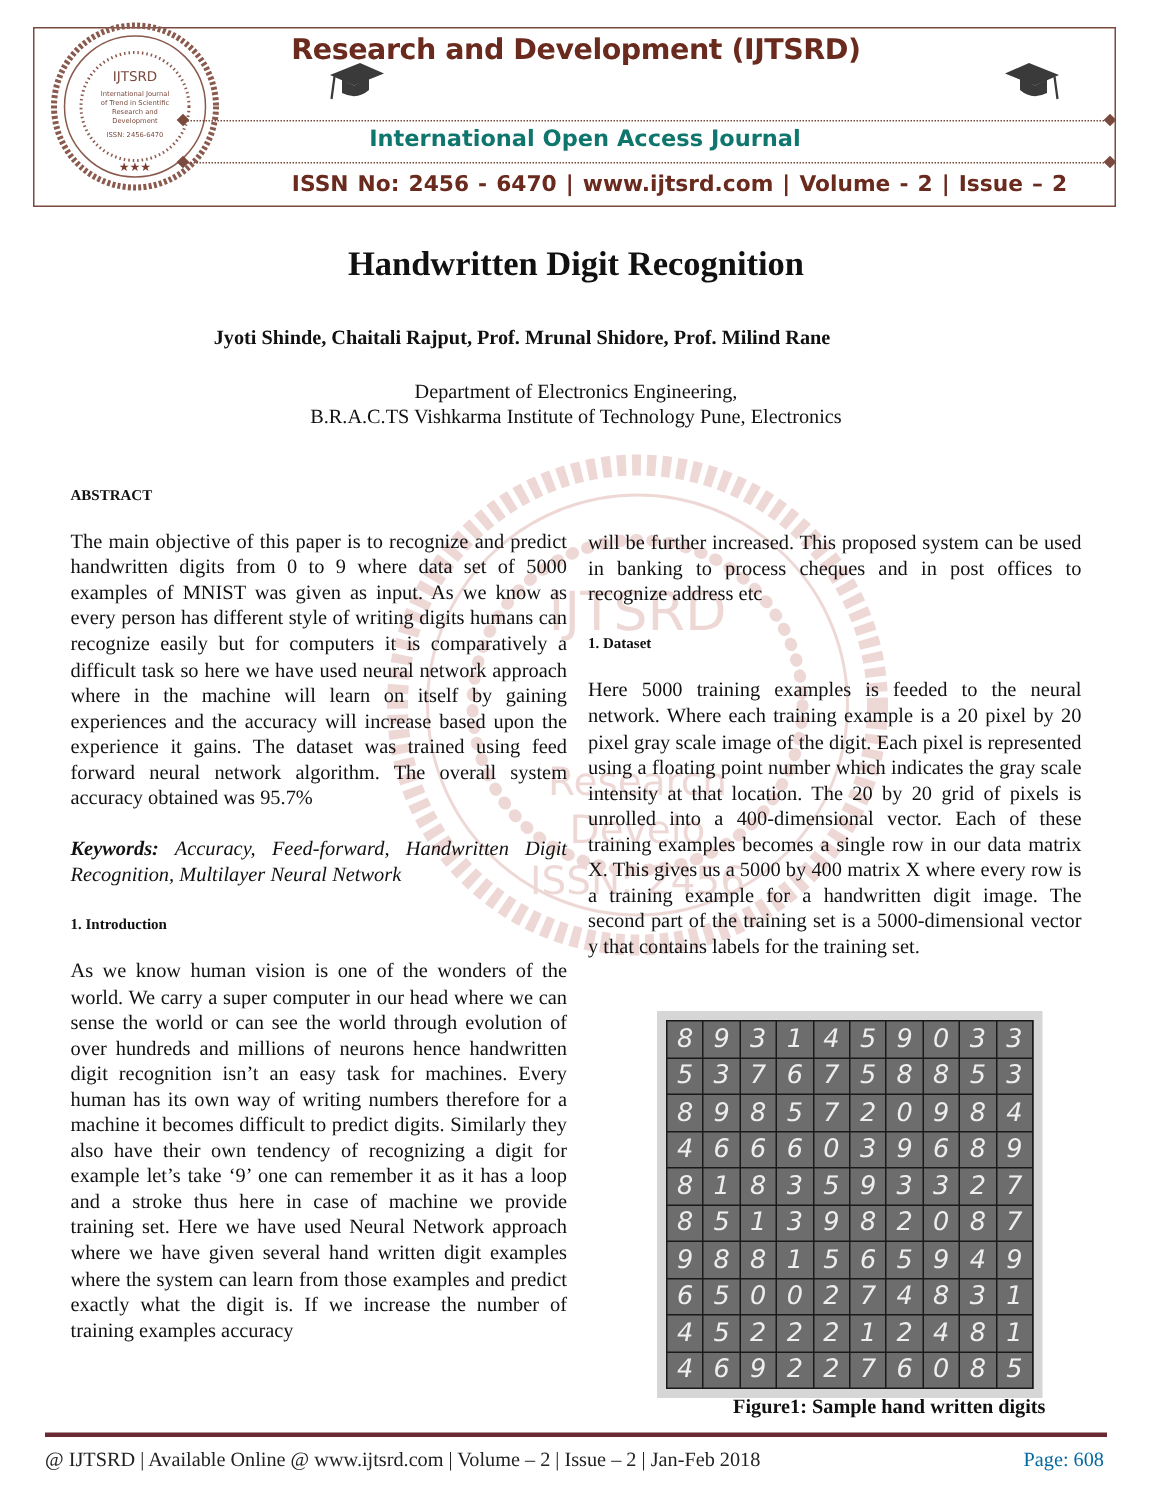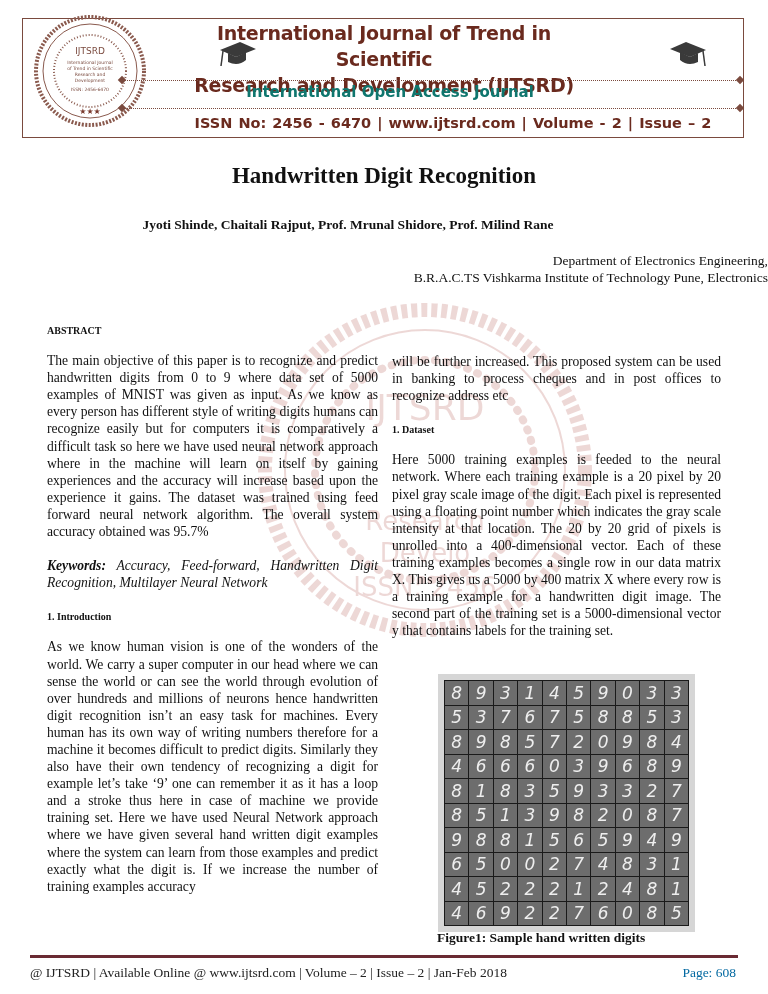--- a/index.html
+++ b/index.html
@@ -17,38 +17,38 @@
   .dot-rule::after { right: -3px; }
   .open-access { position: absolute; left: 180px; top: 83px; width: 420px; text-align: center; color: #0f766e; font-family: "DejaVu Sans", sans-serif; font-weight: bold; font-size: 15px; }
   .issn-line { position: absolute; left: 148px; top: 115px; width: 610px; text-align: center; color: #6a2a1e; font-family: "DejaVu Sans", sans-serif; font-weight: bold; font-size: 14.5px; word-spacing: 1px; }
 
   
   .watermark { position: absolute; left: 255px; top: 300px; width: 340px; height: 340px; opacity: 0.22; pointer-events: none; }
 
   
   .paper-title { position: absolute; left: 0; top: 163px; width: 768px; text-align: center; font-weight: bold; font-size: 23px; }
   .authors { position: absolute; left: 0; top: 217px; width: 696px; text-align: center; font-weight: bold; font-size: 13.5px; }
-  .affil { position: absolute; left: 0; top: 252px; width: 768px; text-align: right; font-size: 13.5px; line-height: 17px; }
+  .affil { position: absolute; left: 0; top: 252px; width: 768px; text-align: center; font-size: 13.5px; line-height: 17px; }
 
   
   .col { position: absolute; font-size: 13.6px; line-height: 17.1px; text-align: justify; }
   .col-left { left: 47px; top: 322px; width: 331px; }
   .col-right { left: 392px; top: 353px; width: 329px; }
   .col h3 { font-size: 10px; font-weight: bold; margin: 0; }
   .col p { margin: 0; }
   .gap-s { height: 13px; }
   .gap-m { height: 17px; }
   .kw-label { font-weight: bold; font-style: italic; }
   .kw-text { font-style: italic; }
 
   
   .figure-bg { position: absolute; left: 438px; top: 674px; width: 257px; height: 258px; background: #d6d6d6; }
   .digit-grid { position: absolute; left: 444px; top: 680px; width: 245px; height: 246px; display: grid; grid-template-columns: repeat(10, 1fr); grid-template-rows: repeat(10, 1fr); gap: 1px; background: #1a1a1a; border: 1px solid #1a1a1a; box-sizing: border-box; }
   .digit-cell { background: #6d6d6d; color: #eeeeee; font-family: "DejaVu Sans", sans-serif; font-size: 17px; display: flex; align-items: center; justify-content: center; font-style: italic; }
-  .fig-caption { position: absolute; left: 437px; top: 930px; width: 260px; text-align: left; font-weight: bold; font-size: 13.5px; }
+  .fig-caption { position: absolute; left: 437px; top: 930px; width: 260px; text-align: right; font-weight: bold; font-size: 13.5px; }
 
   
   .footer-rule { position: absolute; left: 30px; top: 955px; width: 708px; height: 3px; background: #6a2a33; }
   .footer-text { position: absolute; left: 30px; top: 965px; font-size: 13.5px; color: #222; }
   .footer-page { position: absolute; right: 32px; top: 965px; font-size: 13.5px; color: #0369a1; }
 </style>
 </head>
 <body>
 
 <div class="header-box"></div>
@@ -71,21 +71,20 @@
   <path d="M10,13 L10,22 Q20,27 28,20 L28,12 L18,17 Z" fill="#3a3a3a"></path>
   <line x1="5" y1="11" x2="3" y2="26" stroke="#3a3a3a" stroke-width="1.5"></line>
 </svg>
 <svg class="cap-right" viewBox="0 0 40 30">
   <polygon points="2,9 18,2 38,10 22,17" fill="#3a3a3a"></polygon>
   <path d="M12,12 L12,20 Q20,27 30,22 L30,13 L22,17 Z" fill="#3a3a3a"></path>
   <line x1="35" y1="11" x2="37" y2="26" stroke="#3a3a3a" stroke-width="1.5"></line>
 </svg>
 
 <div class="journal-title">
-  <div>International Journal of Trend in Scientific</div>
   <div>Research and Development  (IJTSRD)</div>
 </div>
 <div class="dot-rule" style="top:80px;"></div>
 <div class="open-access">International Open Access Journal</div>
 <div class="dot-rule" style="top:108px;"></div>
 <div class="issn-line">ISSN No: 2456 - 6470  |  www.ijtsrd.com  |  Volume - 2 | Issue – 2</div>
 
 <svg class="watermark" viewBox="0 0 340 340">
   <circle cx="170" cy="170" r="160" fill="none" stroke="#b0504a" stroke-width="14" stroke-dasharray="6 4"></circle>
   <circle cx="170" cy="170" r="140" fill="none" stroke="#b0504a" stroke-width="2"></circle>

